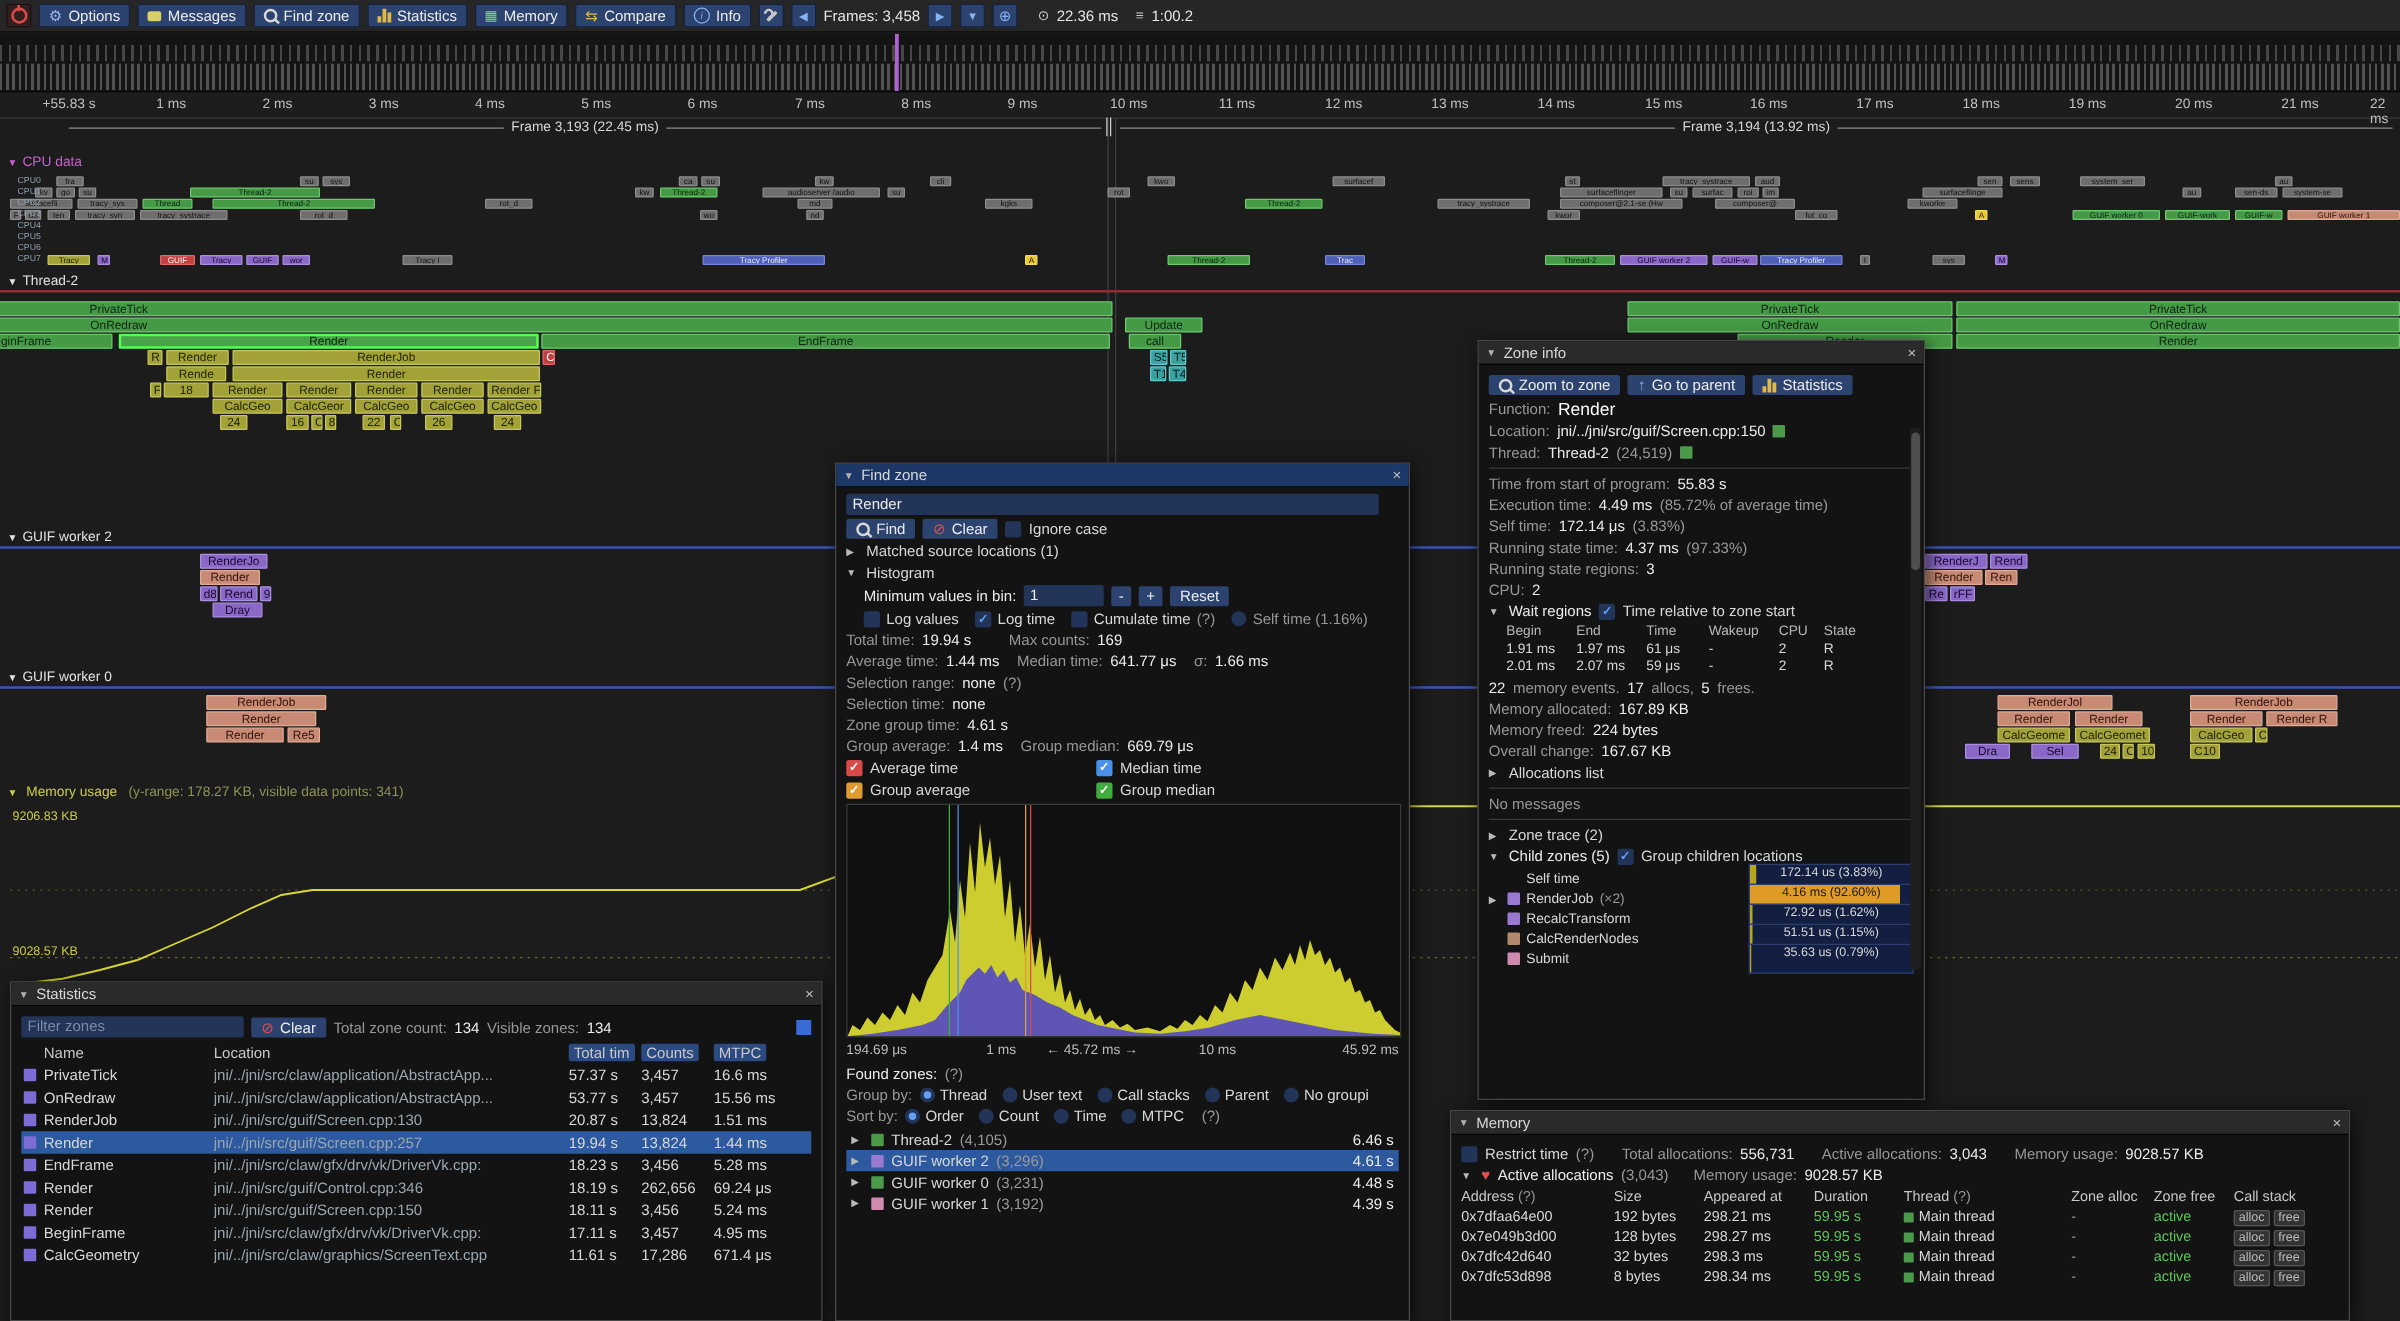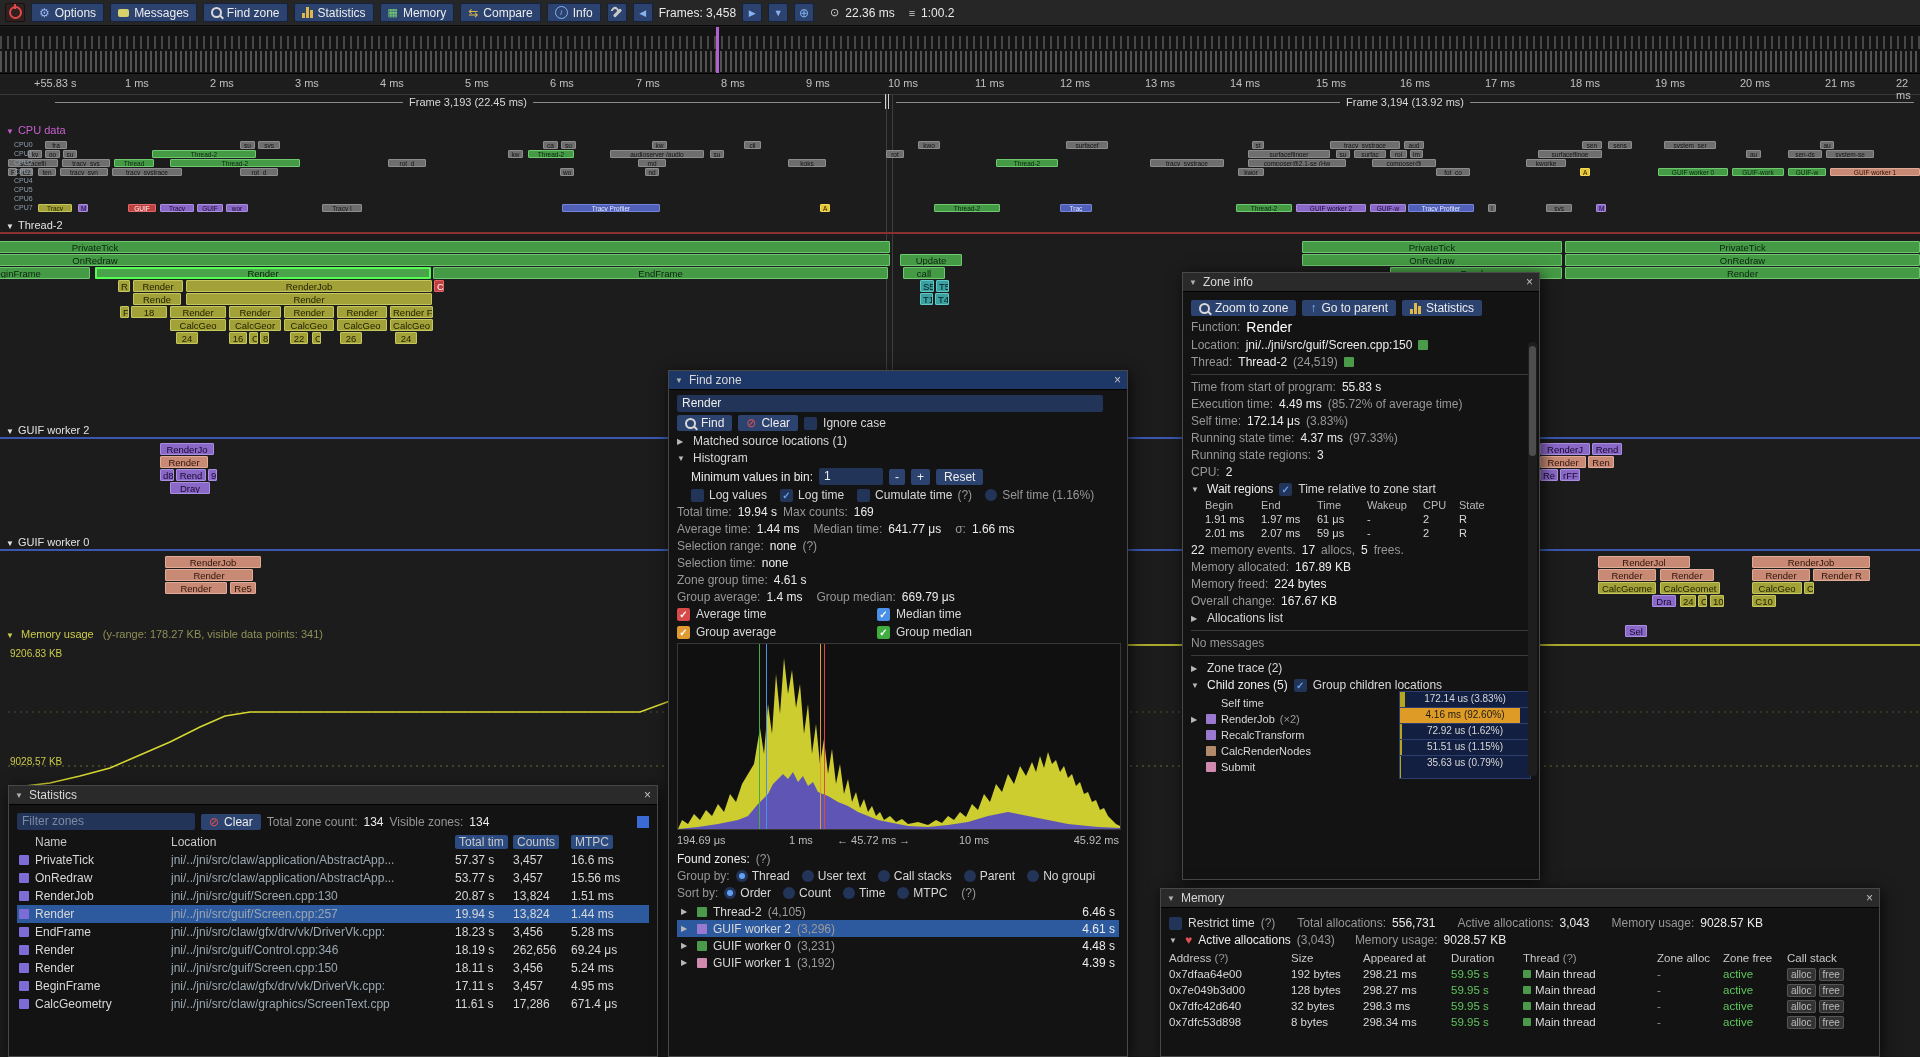--- a/index.html
+++ b/index.html
@@ -885,25 +885,25 @@
       </div>
 
     <div class="zone y" style="left: 1752px; top: 582px; width: 50px;">
         <span class="zl">CalcGeo</span>
       </div>
 
     <div class="zone y" style="left: 1804px; top: 582px; width: 10px;">
         <span class="zl">C</span>
       </div>
 
-    <div class="zone p" style="left: 1652px; top: 595px; width: 24px;">
+    <div class="zone p" style="left: 1572px; top: 595px; width: 36px;">
         <span class="zl">Dra</span>
       </div>
 
-    <div class="zone p" style="left: 1625px; top: 625px; width: 22px;">
+    <div class="zone p" style="left: 1625px; top: 595px; width: 38px;">
         <span class="zl">Sel</span>
       </div>
 
     <div class="zone y" style="left: 1680px; top: 595px; width: 16px;">
         <span class="zl">24</span>
       </div>
 
     <div class="zone y" style="left: 1698px; top: 595px; width: 9px;">
         <span class="zl">C</span>
       </div>
@@ -1080,21 +1080,21 @@
           <span>Log time</span>
         <span class="cb" style="margin-left:8px"></span>
           <span>Cumulate time</span>
           <span class="lab">(?)</span>
         <span class="rd" style="margin-left:8px"></span>
           <span class="lab">Self time (1.16%)</span>
       </div>
       <div class="row">
           <span class="lab">Total time:</span>
           <span class="val">19.94 s</span>
-          <span class="lab" style="margin-left:0">Max counts:</span>
+          <span class="lab" style="margin-left:24px">Max counts:</span>
           <span class="val">169</span>
         </div>
       <div class="row">
           <span class="lab">Average time:</span>
           <span class="val">1.44 ms</span>
           <span class="lab" style="margin-left:8px">Median time:</span>
           <span class="val">641.77 μs</span>
           <span class="lab" style="margin-left:8px">σ:</span>
           <span class="val">1.66 ms</span>
         </div>

